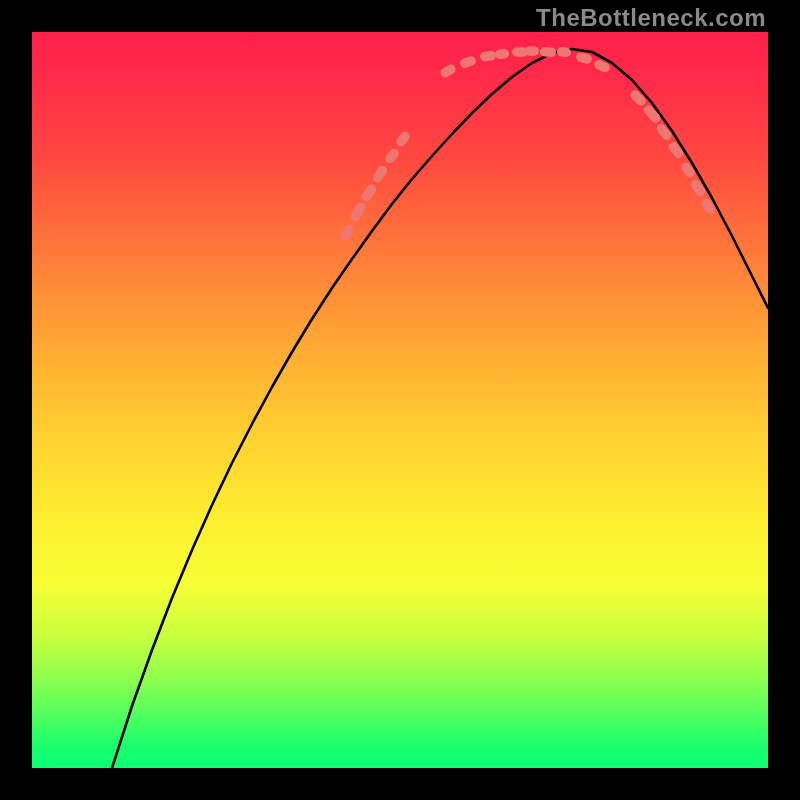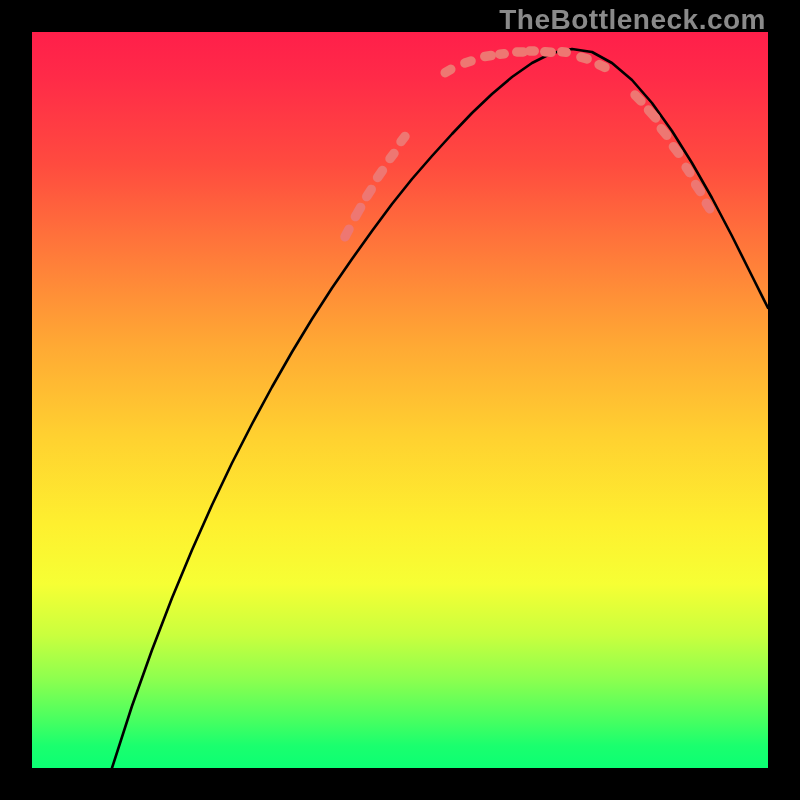--- a/index.html
+++ b/index.html
@@ -47,21 +47,21 @@
     left: 0;
     top: 0;
     width: 100%;
     height: 100%;
   }
   .watermark {
     position: absolute;
     top: 4px;
     right: 34px;
     font-family: Arial, "Helvetica Neue", Helvetica, sans-serif;
-    font-size: 28px;
+    font-size: 24px;
     font-weight: 600;
     color: #8a8a8a;
     letter-spacing: 0.5px;
     user-select: none;
   }
 </style>
 </head>
 <body>
 
 <div class="frame">

